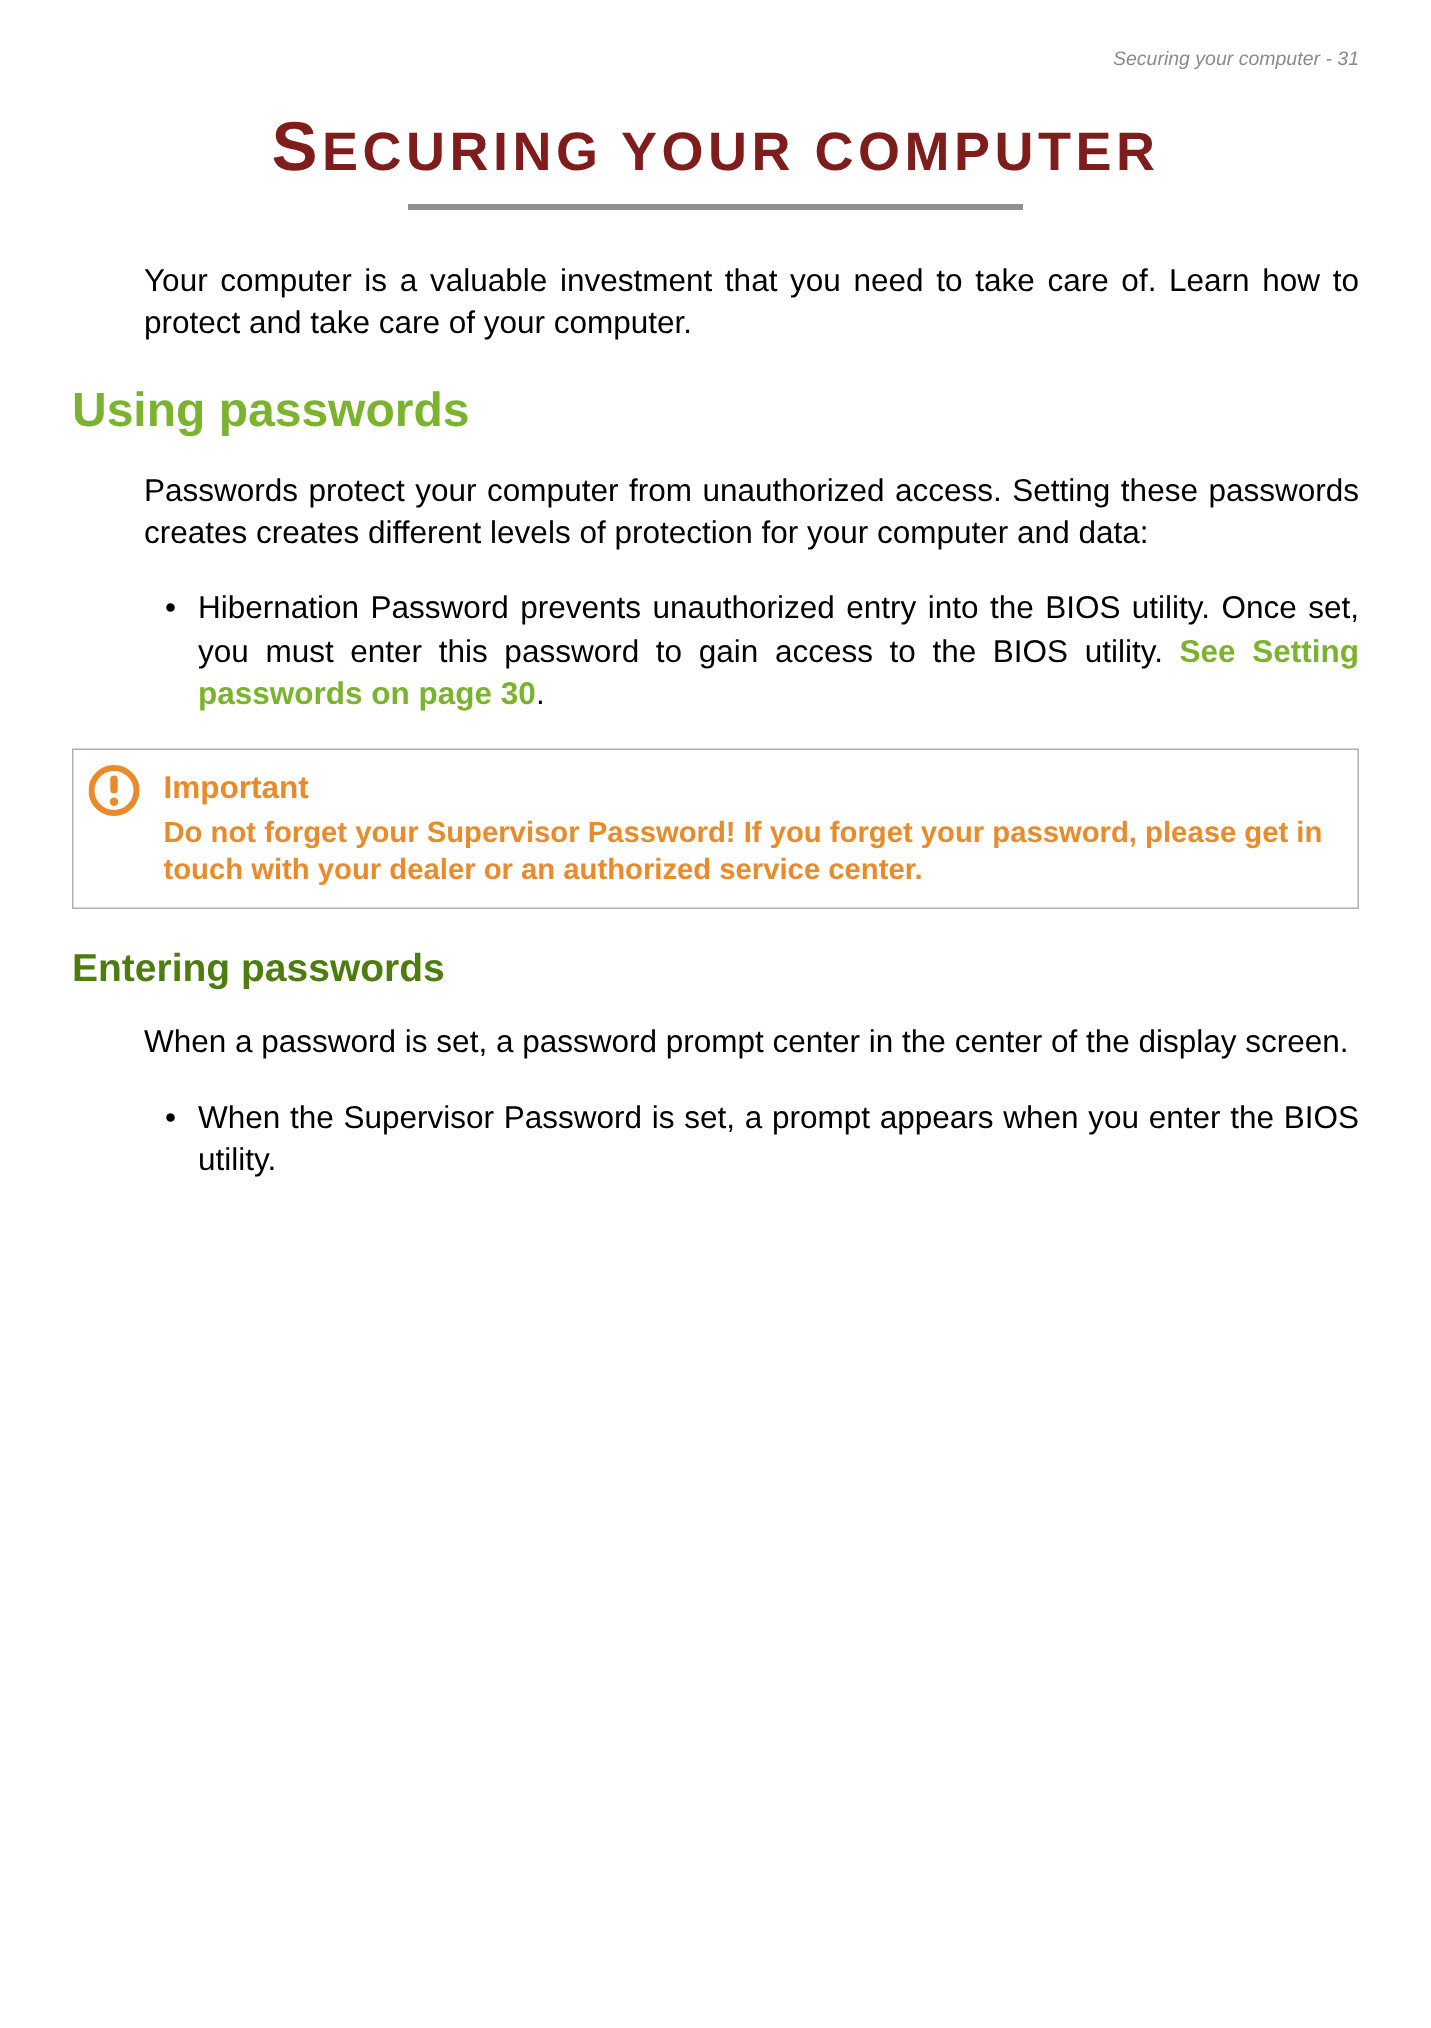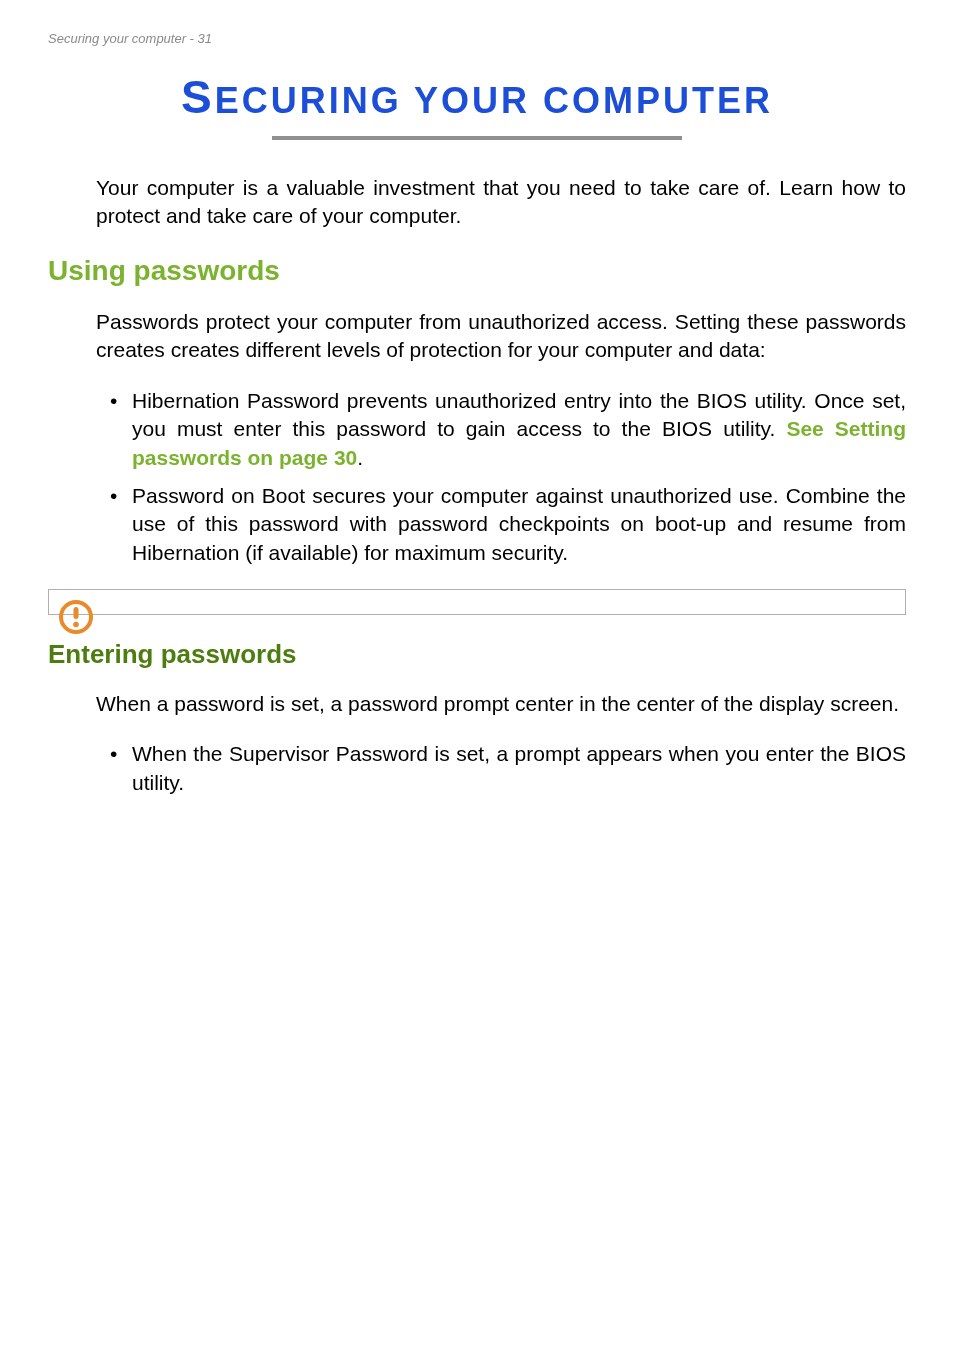--- a/index.html
+++ b/index.html
@@ -6,28 +6,29 @@
   html, body { width: 954px; height: 1352px; }
   body {
     font-family: Arial, Helvetica, sans-serif;
     background: #ffffff;
     color: #000000;
     padding: 30px 48px 40px 48px;
     font-size: 21px;
     line-height: 1.35;
   }
   .header-line {
+    text-align: right;
     font-style: italic;
     font-size: 13px;
     color: #8a8a8a;
     margin-bottom: 18px;
   }
   .main-title {
     text-align: center;
-    color: #1d4ed8;
+    color: #7f1d1d;
     font-weight: bold;
     font-size: 36px;
     letter-spacing: 3px;
     margin-bottom: 8px;
   }
   .main-title .first-letter {
     font-size: 46px;
   }
   .title-rule {
     width: 410px;
@@ -35,21 +36,21 @@
     background: #909090;
     margin: 0 auto 34px auto;
   }
   .body-para {
     margin-left: 48px;
     text-align: justify;
     margin-bottom: 22px;
   }
   .section-h2 {
     color: #7bb32e;
-    font-size: 28px;
+    font-size: 32px;
     font-weight: bold;
     margin-bottom: 18px;
   }
   .section-h3 {
     color: #4d7c0f;
     font-size: 26px;
     font-weight: bold;
     margin-bottom: 18px;
     margin-top: 10px;
   }
@@ -115,33 +116,34 @@
 <p class="body-para">Your computer is a valuable investment that you need to take care of. Learn how to protect and take care of your computer.</p>
 
 <h2 class="section-h2">Using passwords</h2>
 
 <p class="body-para">Passwords protect your computer from unauthorized access. Setting these passwords creates creates different levels of protection for your computer and data:</p>
 
 <ul class="bullets">
   <li>
     <span>Hibernation Password prevents unauthorized entry into the BIOS utility. Once set, you must enter this password to gain access to the BIOS utility. </span><span class="link-green">See Setting passwords on page 30</span><span>.</span>
   </li>
-  <li>
-    <span>Password on Boot secures your computer against unauthorized use. Combine the use of this password with password checkpoints on boot-up and resume from Hibernation (if available) for maximum security.</span>
-  </li>
 </ul>
 
 <div class="callout">
   <span class="alert-icon">
     <svg width="34" height="34" viewBox="0 0 34 34">
       <circle cx="17" cy="17" r="15" fill="none" stroke="#e98b2a" stroke-width="4"></circle>
       <rect x="14.5" y="7" width="5" height="12" rx="2.5" fill="#e98b2a"></rect>
       <circle cx="17" cy="24.5" r="2.8" fill="#e98b2a"></circle>
     </svg>
   </span>
+  <div class="callout-inner">
+    <div class="callout-title">Important</div>
+    <div class="callout-body">Do not forget your Supervisor Password! If you forget your password, please get in touch with your dealer or an authorized service center.</div>
+  </div>
 </div>
 
 <h3 class="section-h3">Entering passwords</h3>
 
 <p class="body-para">When a password is set, a password prompt center in the center of the display screen.</p>
 
 <ul class="bullets">
   <li>
     <span>When the Supervisor Password is set, a prompt appears when you enter the BIOS utility.</span>
   </li>

